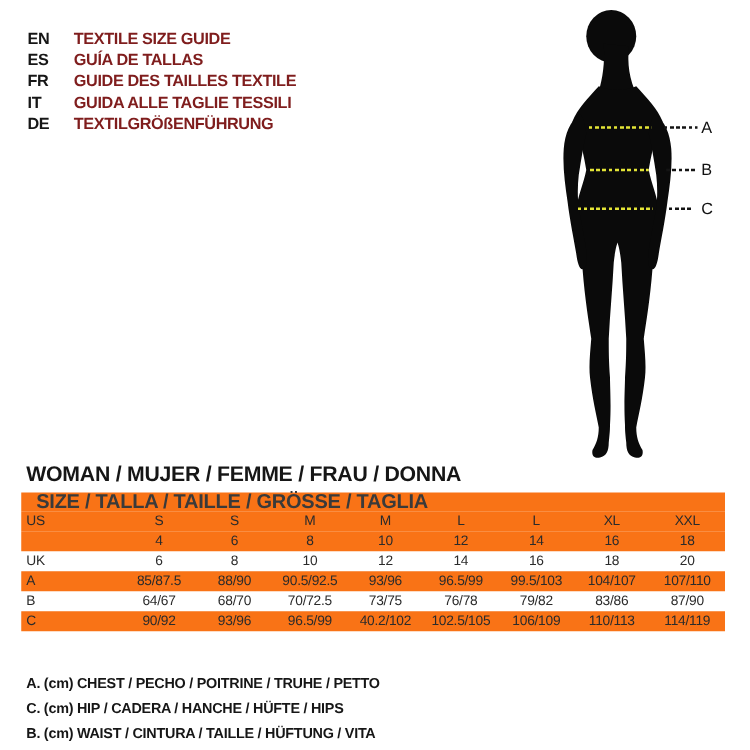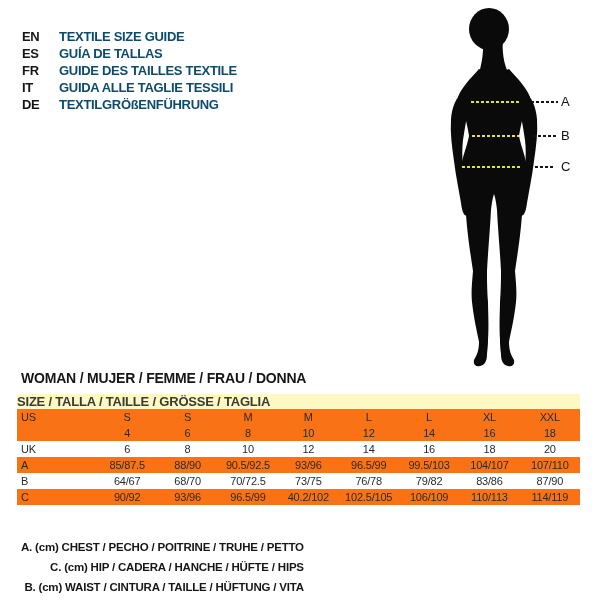--- a/index.html
+++ b/index.html
@@ -1,50 +1,50 @@
 <!DOCTYPE html>
 <html><head>
 <meta charset="utf-8">
 <style>
   html,body{margin:0;padding:0;background:#ffffff;}
   body{font-family:"Liberation Sans","DejaVu Sans",sans-serif;}
   .page{position:relative;width:600px;height:600px;background:#fff;overflow:hidden;}
 
   
-  .lang-block{position:absolute;left:22px;top:28px;}
+  .lang-block{position:absolute;left:22px;top:22px;}
   .lang-row{display:flex;height:17px;line-height:17px;}
   .lang-code{width:37px;font-size:13px;font-weight:bold;color:#161616;letter-spacing:-0.3px;}
-  .lang-label{font-size:13px;font-weight:bold;color:#0c4a6e;letter-spacing:-0.3px;white-space:nowrap;}
+  .lang-label{font-size:13px;font-weight:bold;color:#7f1d1d;letter-spacing:-0.3px;white-space:nowrap;}
 
   
   .figure-svg{position:absolute;left:440px;top:5px;width:110px;height:365px;}
   .dash-yellow{position:absolute;height:2px;background:repeating-linear-gradient(90deg,#e3e436 0 3px,transparent 3px 5px);}
   .dash-black{position:absolute;height:2px;background:repeating-linear-gradient(90deg,#141414 0 3px,transparent 3px 5px);}
   .marker-letter{position:absolute;font-size:13px;color:#111;letter-spacing:0;}
   .ma-y{left:471px;top:101px;width:50px;}
   .ma-b{left:531px;top:101px;width:27px;}
   .ma-l{left:561px;top:94px;}
   .mb-y{left:472px;top:135px;width:47px;}
   .mb-b{left:533px;top:135px;width:23px;}
   .mb-l{left:561px;top:128px;}
   .mc-y{left:462px;top:166px;width:60px;}
   .mc-b{left:535px;top:166px;width:19px;}
   .mc-l{left:561px;top:159px;}
 
   
-  .woman-title{position:absolute;left:21px;top:370px;font-size:14px;font-weight:bold;color:#161616;letter-spacing:-0.2px;}
+  .woman-title{position:absolute;left:21px;top:370px;font-size:17px;font-weight:bold;color:#161616;letter-spacing:-0.2px;}
   .size-table{position:absolute;left:17px;top:394px;width:563px;}
-  .size-header{height:15px;line-height:15px;background:#fef9c3;font-size:13px;font-weight:bold;color:#3a3a3a;padding-left:0;letter-spacing:-0.2px;}
+  .size-header{height:15px;line-height:15px;background:#f97316;font-size:16px;font-weight:bold;color:#3a3a3a;padding-left:12px;letter-spacing:-0.2px;}
   .t-row{display:grid;grid-template-columns:80px repeat(8,1fr);height:16px;line-height:16px;font-size:11px;color:#2b2b2b;letter-spacing:-0.2px;}
   .t-row.shade{background:#f97316;}
   .t-label{text-align:left;padding-left:4px;}
   .t-cell{text-align:center;white-space:nowrap;}
 
   
-  .legend{position:absolute;left:21px;top:537px;text-align:right;}
+  .legend{position:absolute;left:21px;top:537px;}
   .legend-line{height:20px;line-height:20px;font-size:11.5px;font-weight:bold;color:#161616;letter-spacing:-0.2px;white-space:nowrap;}
 </style>
 </head>
 <body>
 
 <div class="page">
 
   <div class="lang-block" id="lang-block">
       <div class="lang-row">
         <span class="lang-code">EN</span>

